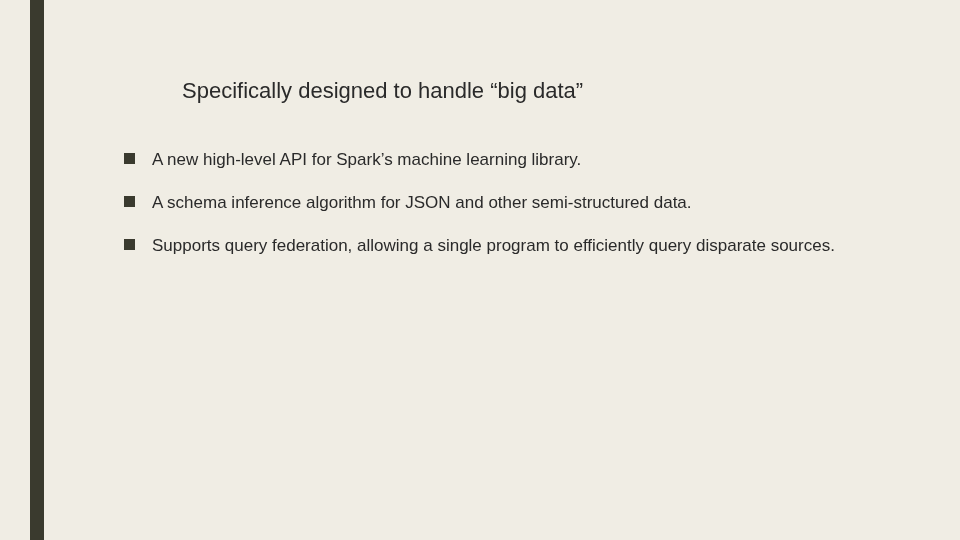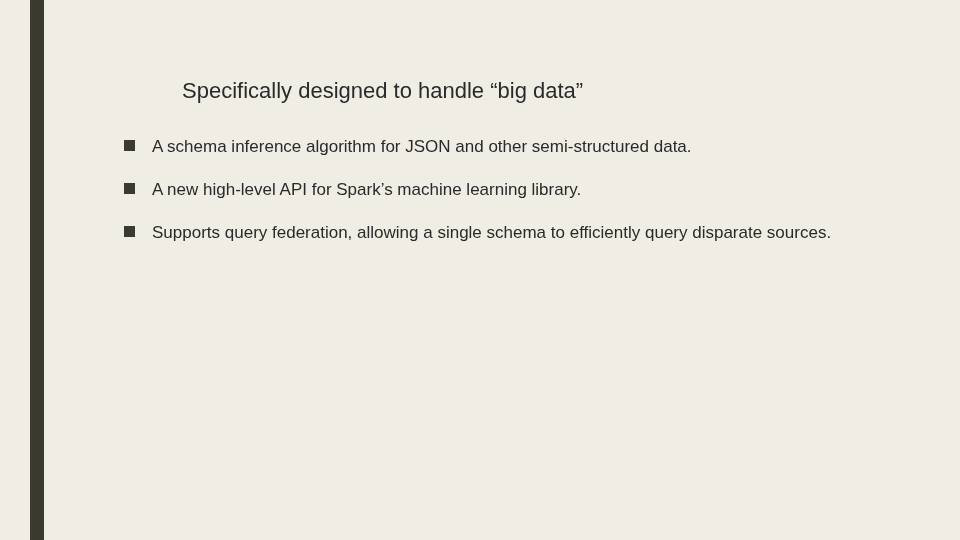--- a/index.html
+++ b/index.html
@@ -31,21 +31,21 @@
       font-weight: normal;
       color: #2a2a2a;
       margin-bottom: 22px;
       letter-spacing: 0.2px;
     }
     .subtitle {
       font-size: 22px;
       font-weight: normal;
       color: #2a2a2a;
       margin-left: 64px;
-      margin-bottom: 32px;
+      margin-bottom: 45px;
     }
     .bullet-list {
       list-style: none;
       padding-left: 6px;
     }
     .bullet-item {
       display: flex;
       align-items: flex-start;
       margin-bottom: 20px;
       font-size: 17px;
@@ -67,24 +67,24 @@
 </head>
 <body>
 
 <div class="accent-bar"></div>
 
 <div class="content">
   <p class="subtitle">Specifically designed to handle “big data”</p>
   <ul class="bullet-list">
     <li class="bullet-item">
       <span class="bullet-marker"></span>
+      <span class="bullet-text">A new high-level API for Spark’s machine learning library.</span>
+    </li>
+    <li class="bullet-item">
+      <span class="bullet-marker"></span>
       <span class="bullet-text">A schema inference algorithm for JSON and other semi-structured data.</span>
     </li>
     <li class="bullet-item">
       <span class="bullet-marker"></span>
-      <span class="bullet-text">A new high-level API for Spark’s machine learning library.</span>
-    </li>
-    <li class="bullet-item">
-      <span class="bullet-marker"></span>
-      <span class="bullet-text">Supports query federation, allowing a single schema to efficiently query disparate sources.</span>
+      <span class="bullet-text">Supports query federation, allowing a single program to efficiently query disparate sources.</span>
     </li>
   </ul>
 </div>
 
 </body></html>

